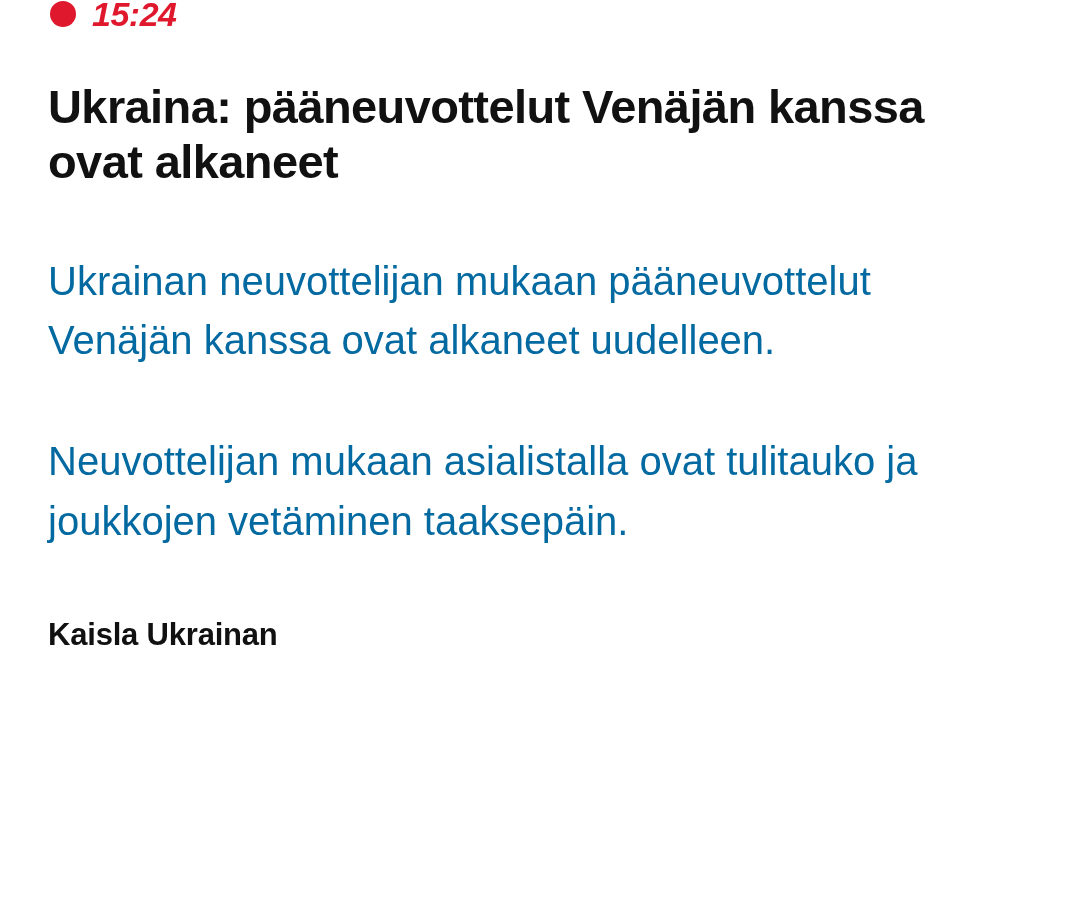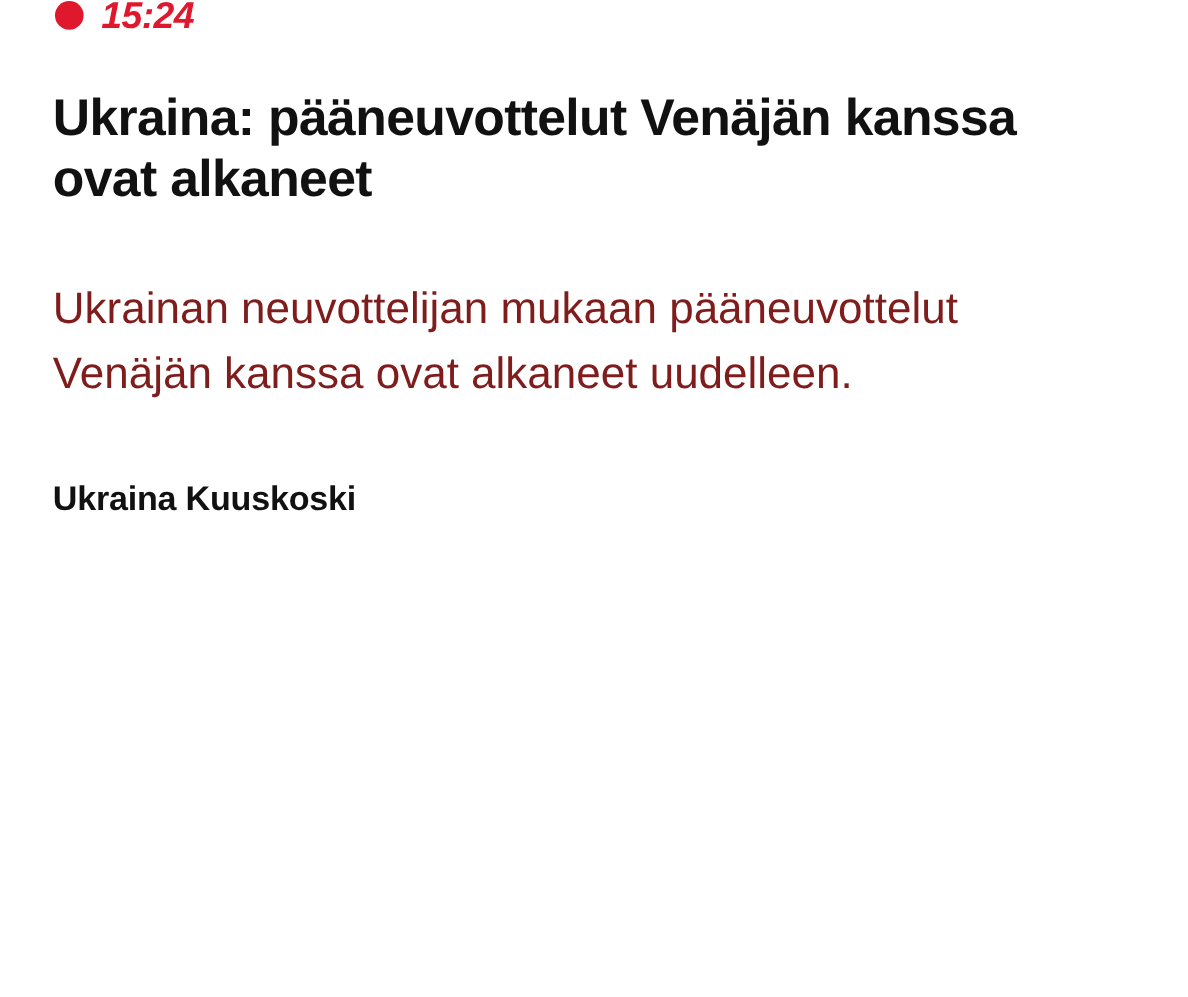--- a/index.html
+++ b/index.html
@@ -51,21 +51,21 @@
     line-height: 1.17;
     font-weight: bold;
     letter-spacing: -0.6px;
     color: #111111;
     max-width: 950px;
   }
   .body-text {
     margin: 0;
     font-size: 40px;
     line-height: 1.48;
-    color: #7f1d1d;
+    color: #0369a1;
     font-weight: 400;
     max-width: 880px;
   }
   .p-first {
     margin-top: 62px;
   }
   .p-next {
     margin-top: 62px;
   }
   .byline {
@@ -83,16 +83,17 @@
 
   <div class="timestamp-row">
     <span class="live-dot"></span>
     <span class="timestamp">15:24</span>
   </div>
 
   <h1 class="headline">Ukraina: pääneuvottelut Venäjän kanssa ovat alkaneet</h1>
 
   <p class="body-text p-first">Ukrainan neuvottelijan mukaan pääneuvottelut Venäjän kanssa ovat alkaneet uudelleen.</p>
 
+  <p class="body-text p-next">Neuvottelijan mukaan asialistalla ovat tulitauko ja joukkojen vetäminen taaksepäin.</p>
 
-  <div class="byline">Ukraina Kuuskoski</div>
+  <div class="byline">Kaisla Ukrainan</div>
 
 </div>
 
 </body></html>

